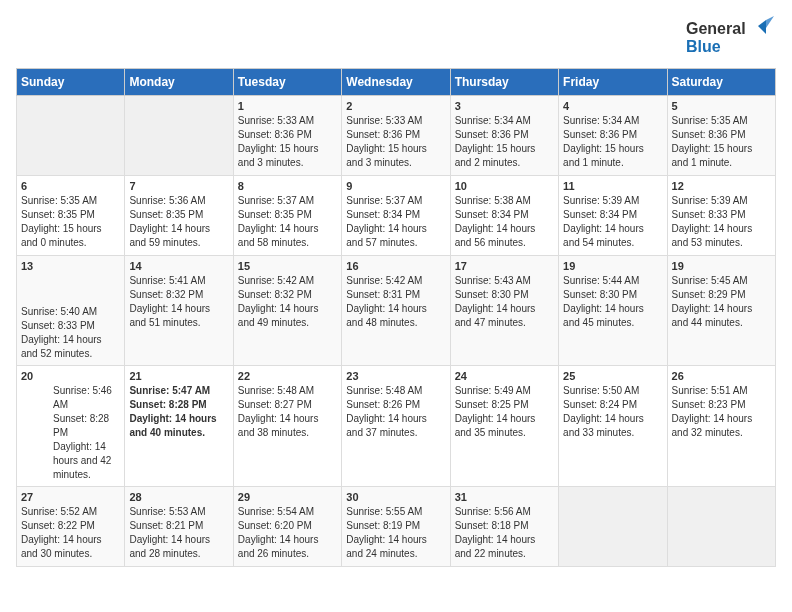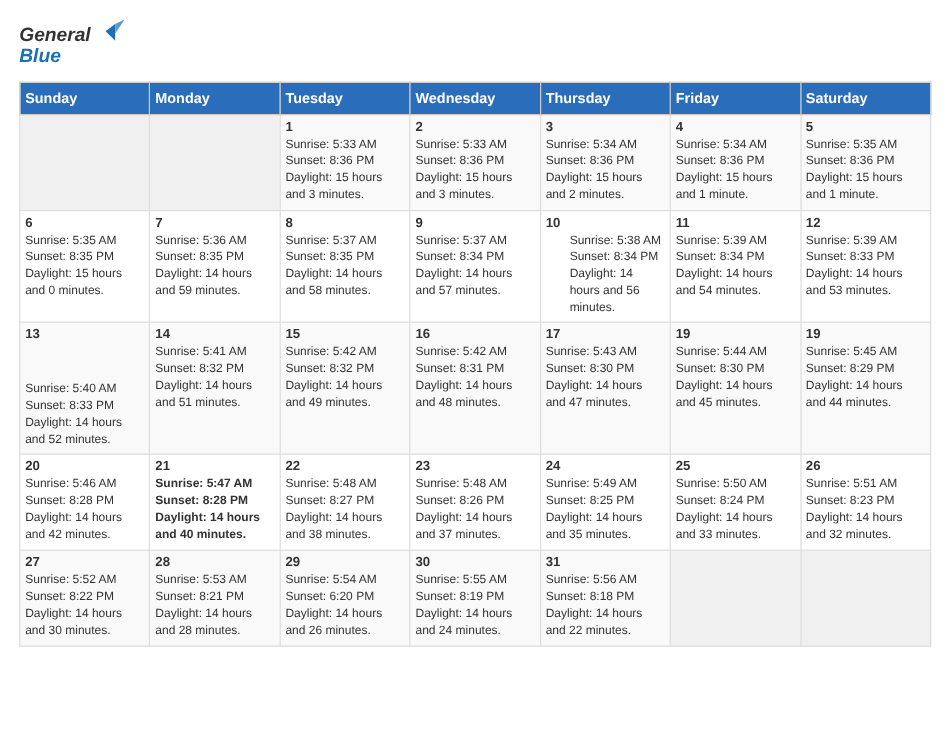--- a/index.html
+++ b/index.html
@@ -5,24 +5,23 @@
     * { box-sizing: border-box; margin: 0; padding: 0; }
     body {
       font-family: Arial, sans-serif;
       background: #fff;
       width: 792px;
       min-height: 612px;
       padding: 16px;
     }
     .header-area {
       display: flex;
-      justify-content: flex-start;
+      justify-content: flex-end;
       align-items: flex-start;
       margin-bottom: 12px;
-      font-style: italic;
     }
     .logo {
       display: flex;
       align-items: center;
       gap: 4px;
     }
     .title-area {
       text-align: right;
     }
     .main-title {
@@ -159,21 +158,21 @@
 Daylight: 14 hours and 58 minutes.</div>
         </td>
         <td>
           <div class="day-number">9</div>
           <div class="day-detail" style="white-space: pre-line;">Sunrise: 5:37 AM
 Sunset: 8:34 PM
 Daylight: 14 hours and 57 minutes.</div>
         </td>
         <td>
           <div class="day-number">10</div>
-          <div class="day-detail" style="white-space: pre-line; margin-left: 20px;">Sunrise: 5:38 AM
+          <div class="day-detail" style="white-space: pre-line;">Sunrise: 5:38 AM
 Sunset: 8:34 PM
 Daylight: 14 hours and 56 minutes.</div>
         </td>
         <td>
           <div class="day-number">11</div>
           <div class="day-detail" style="white-space: pre-line;">Sunrise: 5:39 AM
 Sunset: 8:34 PM
 Daylight: 14 hours and 54 minutes.</div>
         </td>
         <td>
@@ -223,21 +222,21 @@
         <td>
           <div class="day-number">19</div>
           <div class="day-detail" style="white-space: pre-line;">Sunrise: 5:45 AM
 Sunset: 8:29 PM
 Daylight: 14 hours and 44 minutes.</div>
         </td>
       </tr>
       <tr>
         <td>
           <div class="day-number">20</div>
-          <div class="day-detail" style="white-space: pre-line;">Sunrise: 5:46 AM
+          <div class="day-detail" style="white-space: pre-line; margin-left: 32px;">Sunrise: 5:46 AM
 Sunset: 8:28 PM
 Daylight: 14 hours and 42 minutes.</div>
         </td>
         <td>
           <div class="day-number">21</div>
           <div class="day-detail" style="white-space: pre-line; font-weight: bold;">Sunrise: 5:47 AM
 Sunset: 8:28 PM
 Daylight: 14 hours and 40 minutes.</div>
         </td>
         <td>

